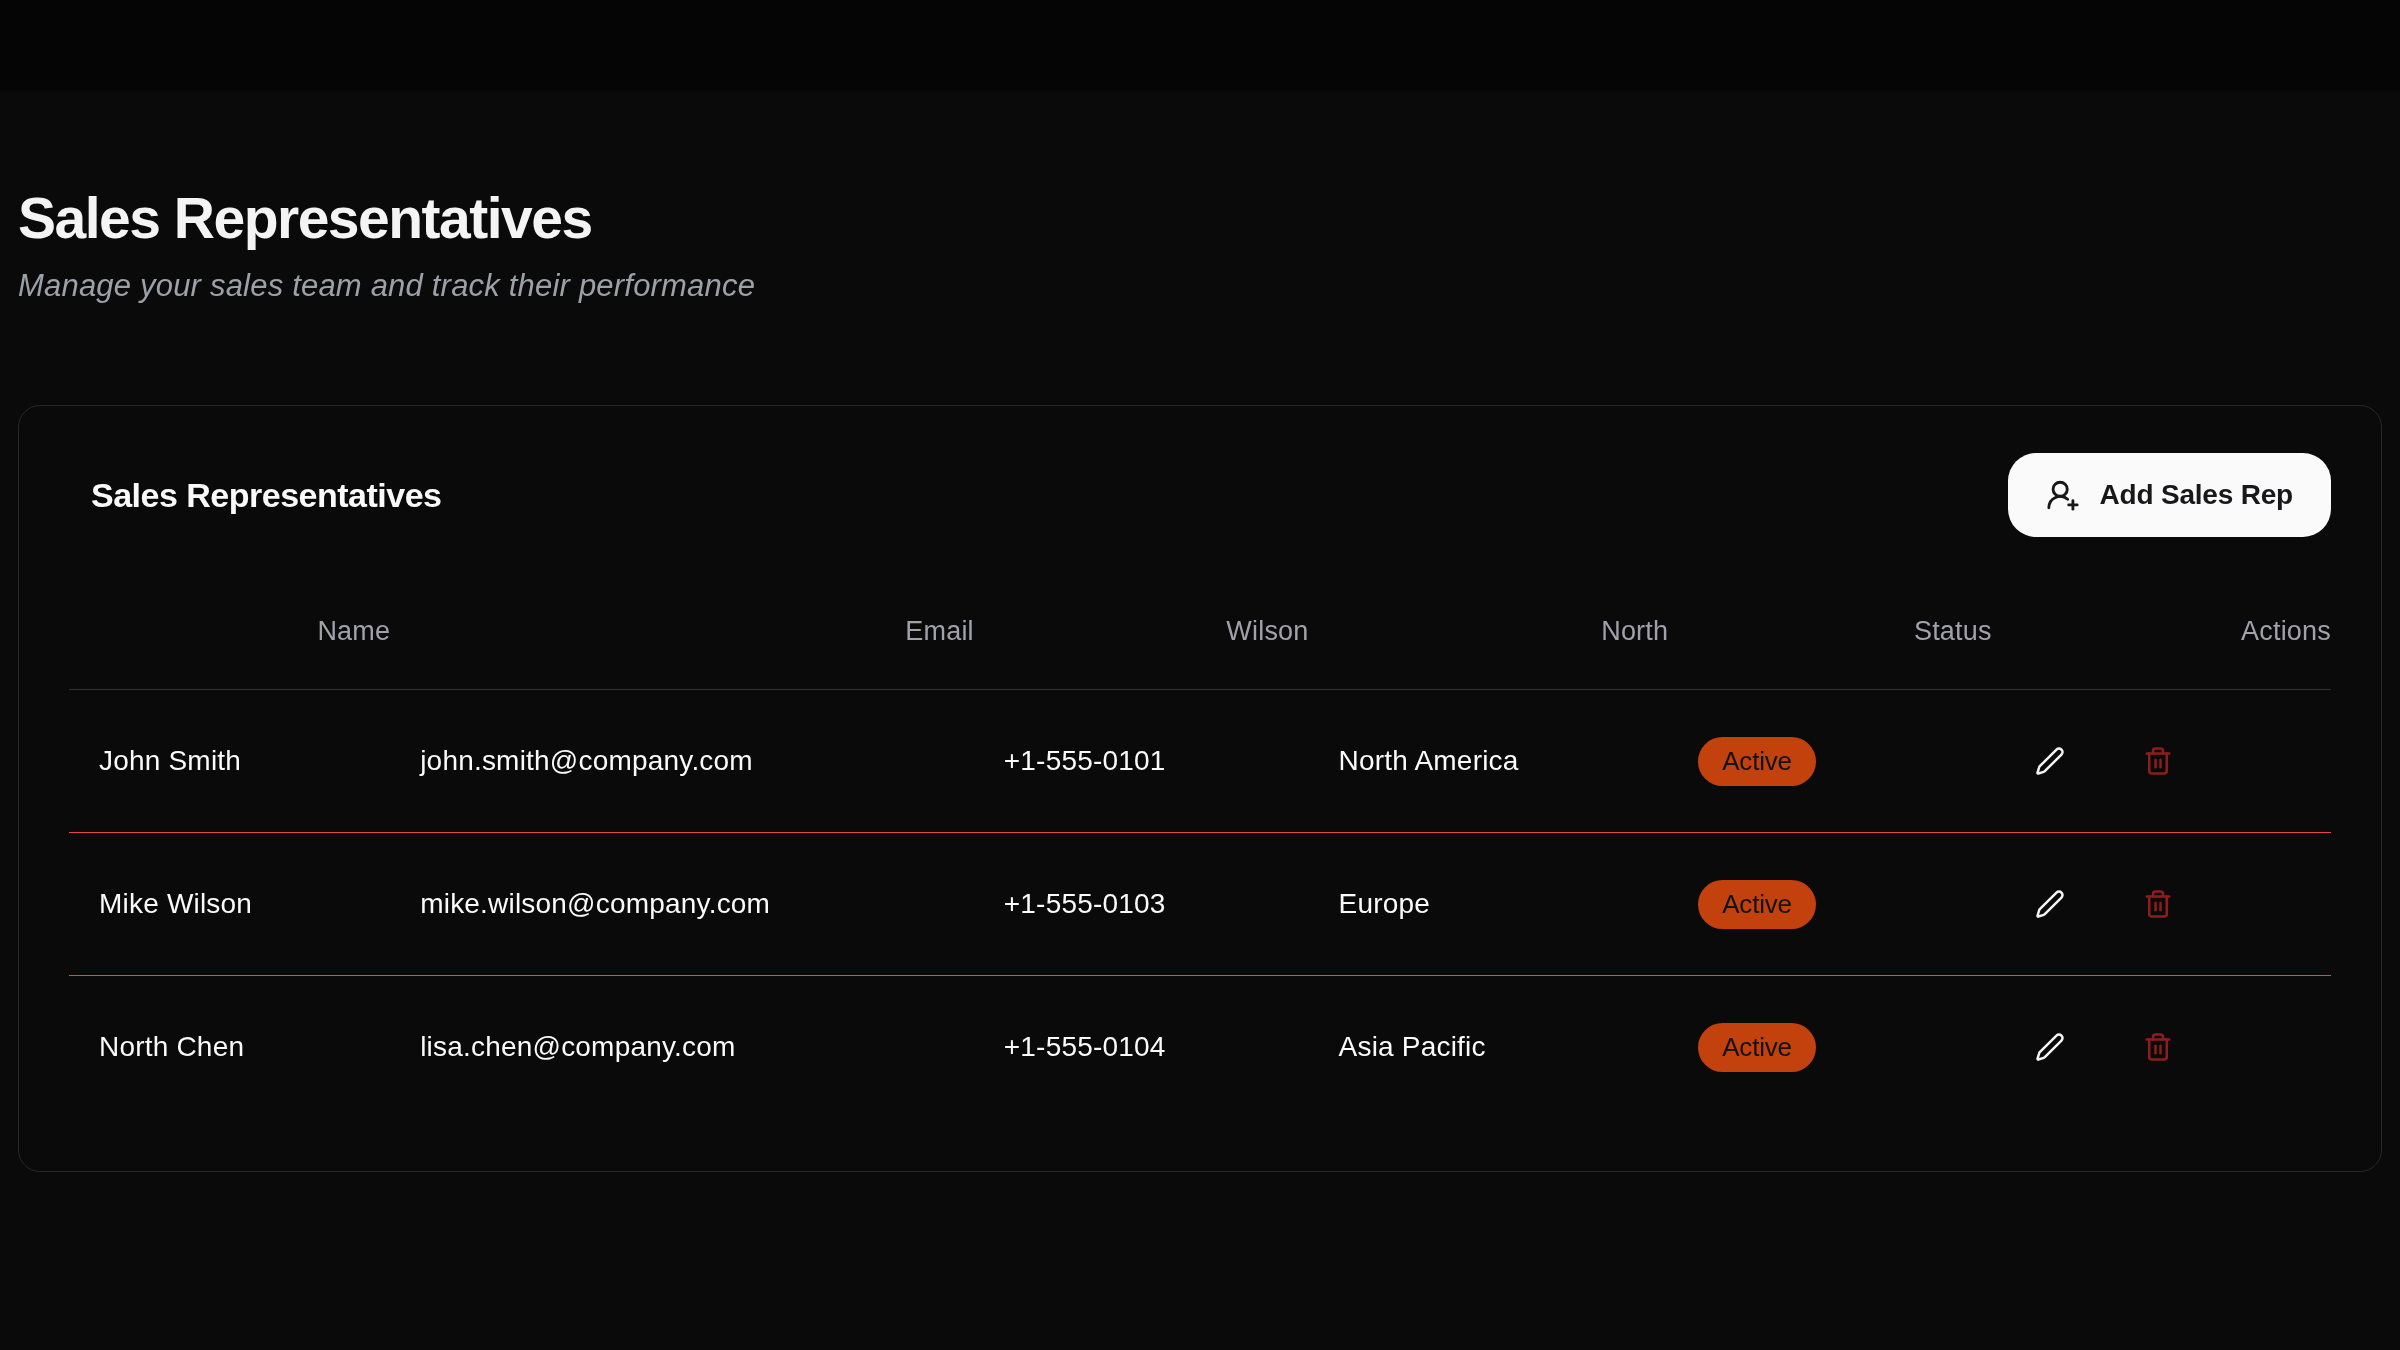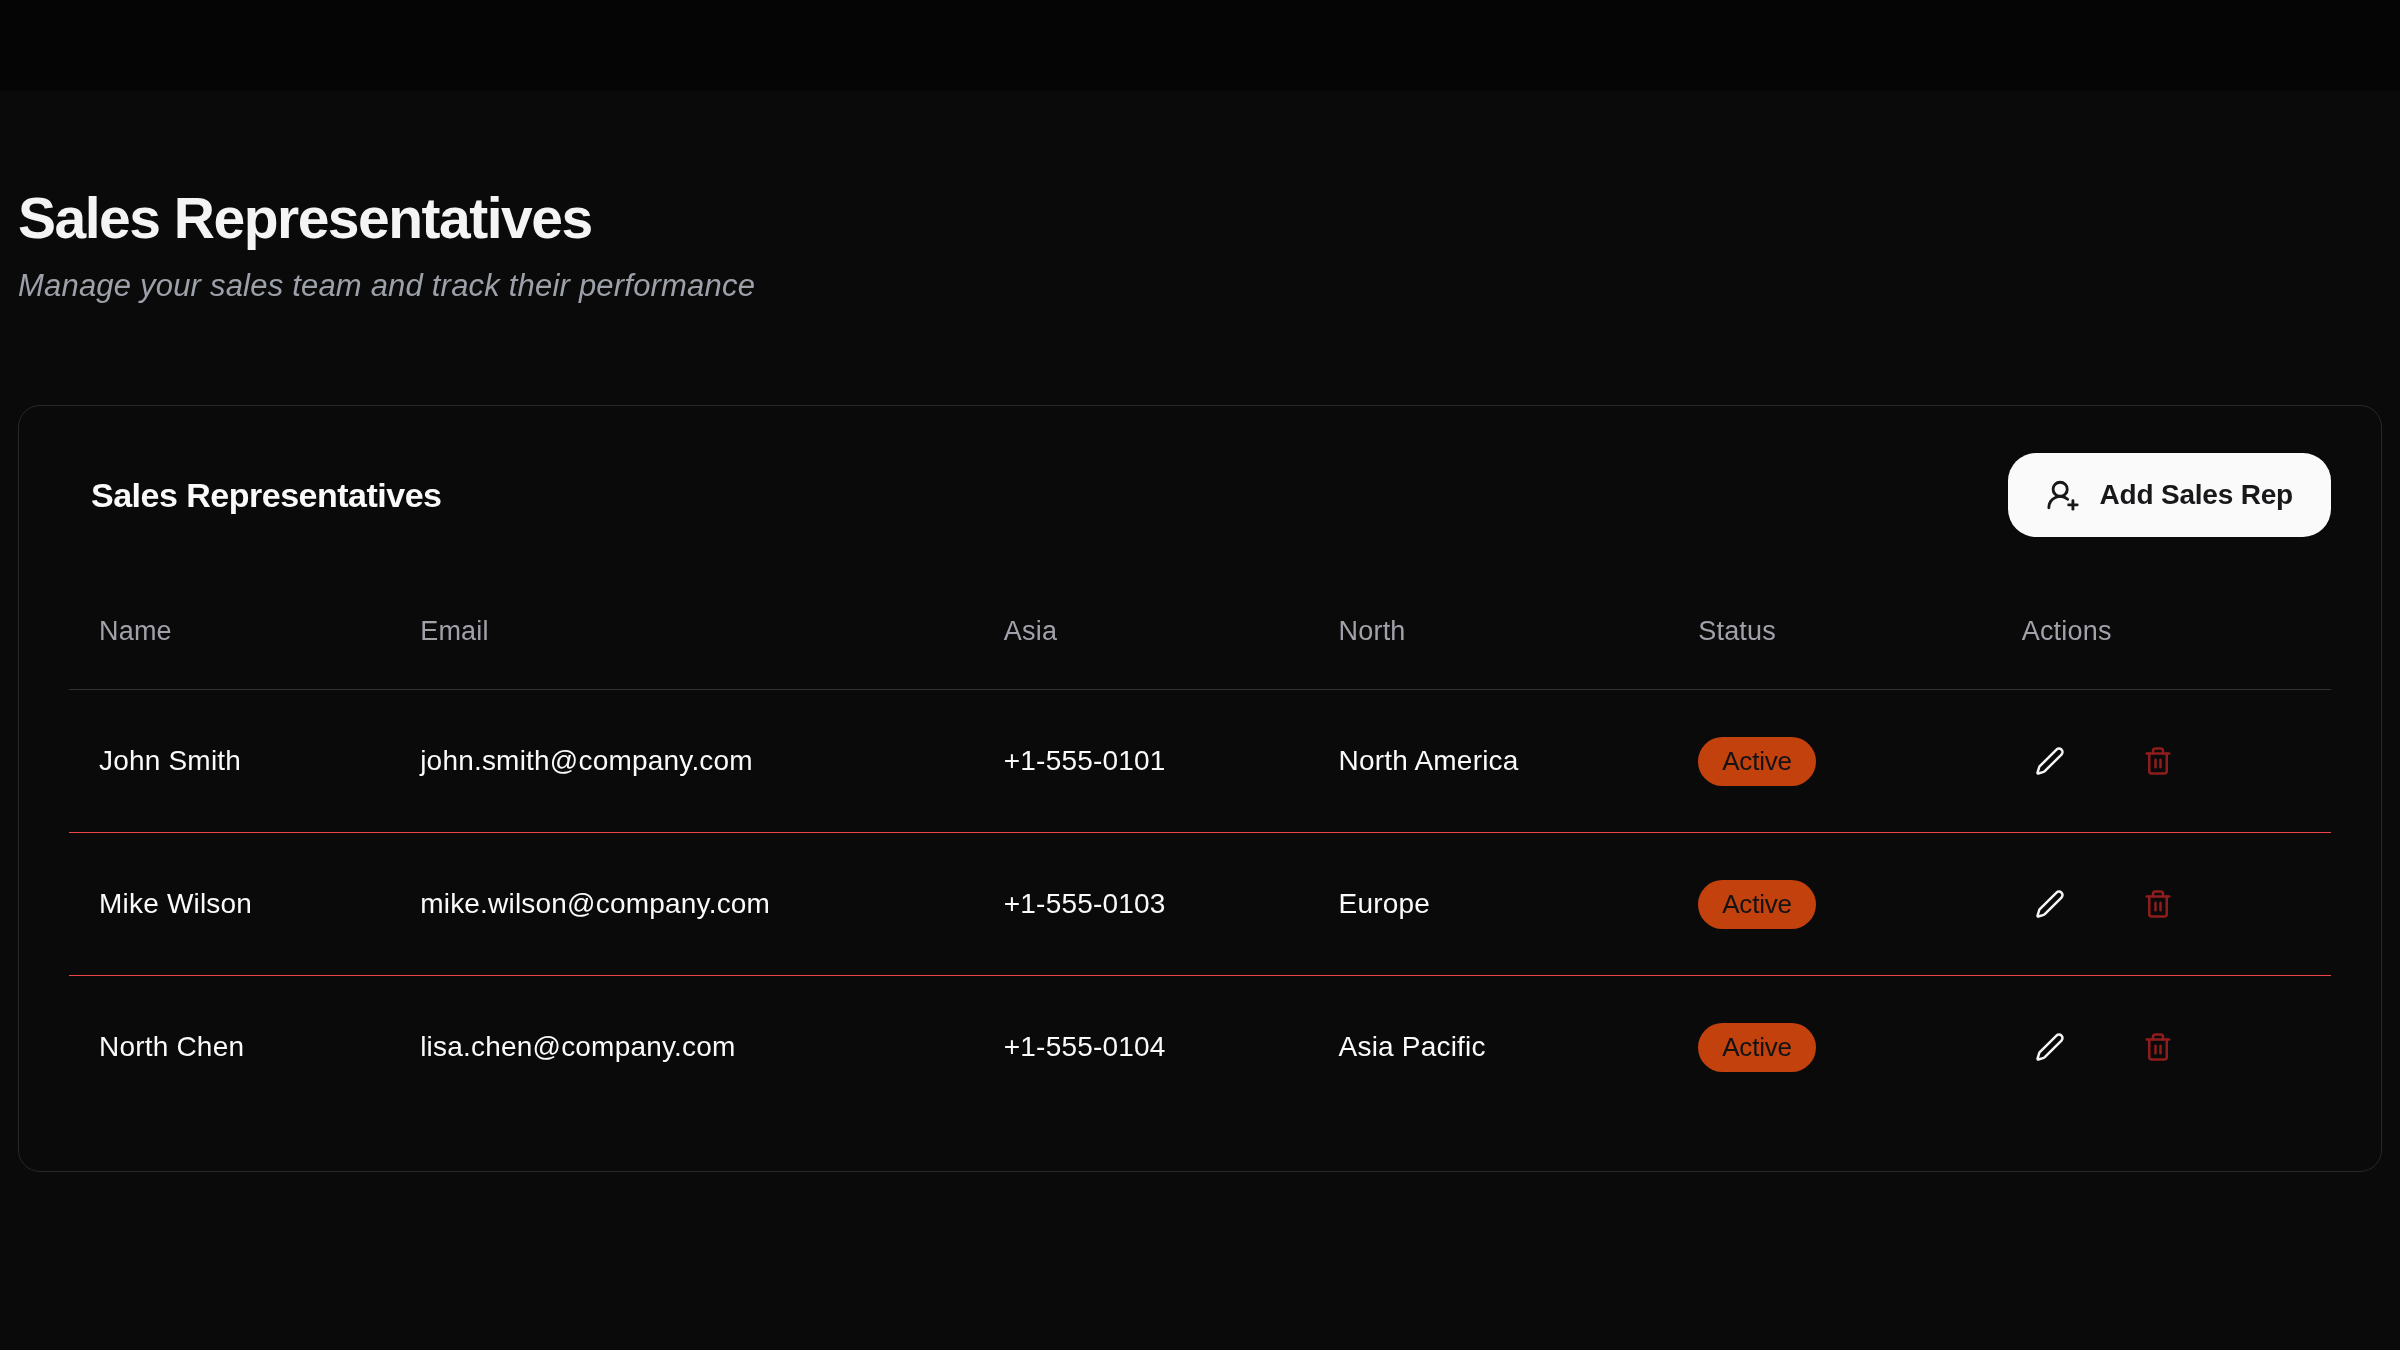--- a/index.html
+++ b/index.html
@@ -80,21 +80,21 @@
     text-align: center;
   }
   .add-btn svg { display: block; }
 
   table {
     width: 100%;
     border-collapse: collapse;
     table-layout: fixed;
   }
   th {
-    text-align: left;
+    text-align: right;
     font-size: 27px;
     font-weight: 500;
     color: #a1a1aa;
     padding: 78px 0 42px 30px;
     border-bottom: 1px solid #313136;
     letter-spacing: 0.2px;
   }
   td {
     height: 143px;
     padding-left: 30px;
@@ -171,21 +171,21 @@
         <col style="width:25.8%">
         <col style="width:14.8%">
         <col style="width:15.9%">
         <col style="width:14.3%">
         <col style="width:15.0%">
       </colgroup>
       <thead>
         <tr>
           <th>Name</th>
           <th>Email</th>
-          <th>Asia</th>
+          <th>Wilson</th>
           <th>North</th>
           <th>Status</th>
           <th>Actions</th>
         </tr>
       </thead>
       <tbody>
         <tr>
           <td class="cell-name">John Smith</td>
           <td>john.smith@company.com</td>
           <td>+1-555-0101</td>

